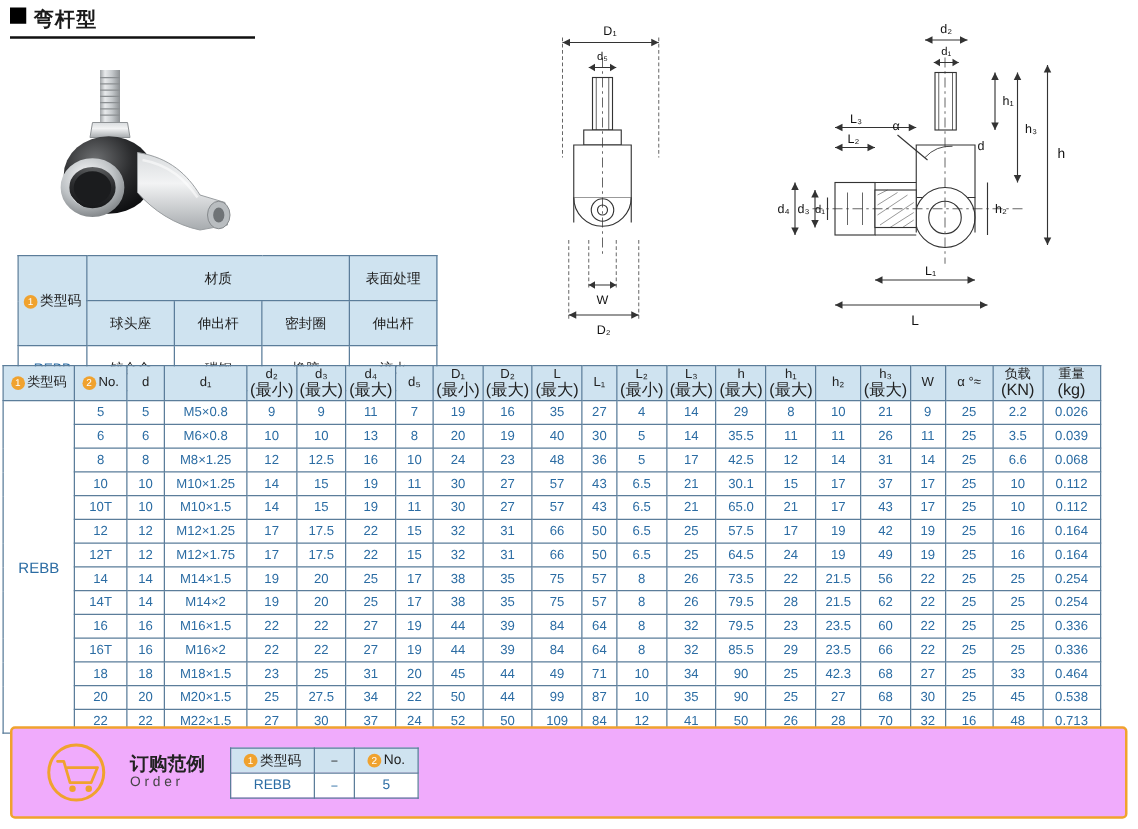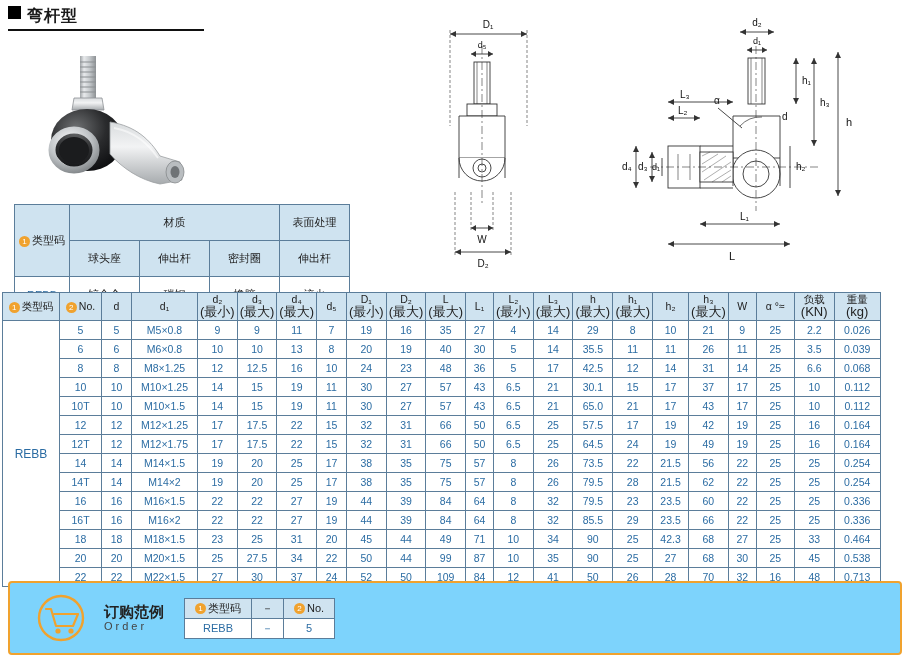--- a/index.html
+++ b/index.html
@@ -116,21 +116,21 @@
   }
   .small-paren { font-size: 13px; display: block; }
 
   
   .order-box {
     position: absolute;
     left: 8px; top: 581px;
     width: 894px; height: 74px;
     border: 2px solid #f0a22e;
     border-radius: 4px;
-    background: #7dd3fc;
+    background: #f0abfc;
   }
   .order-inner {
     display: flex;
     align-items: center;
     height: 100%;
     padding-left: 22px;
     gap: 14px;
   }
   .order-label { line-height: 1.1; }
   .order-label .cn {

